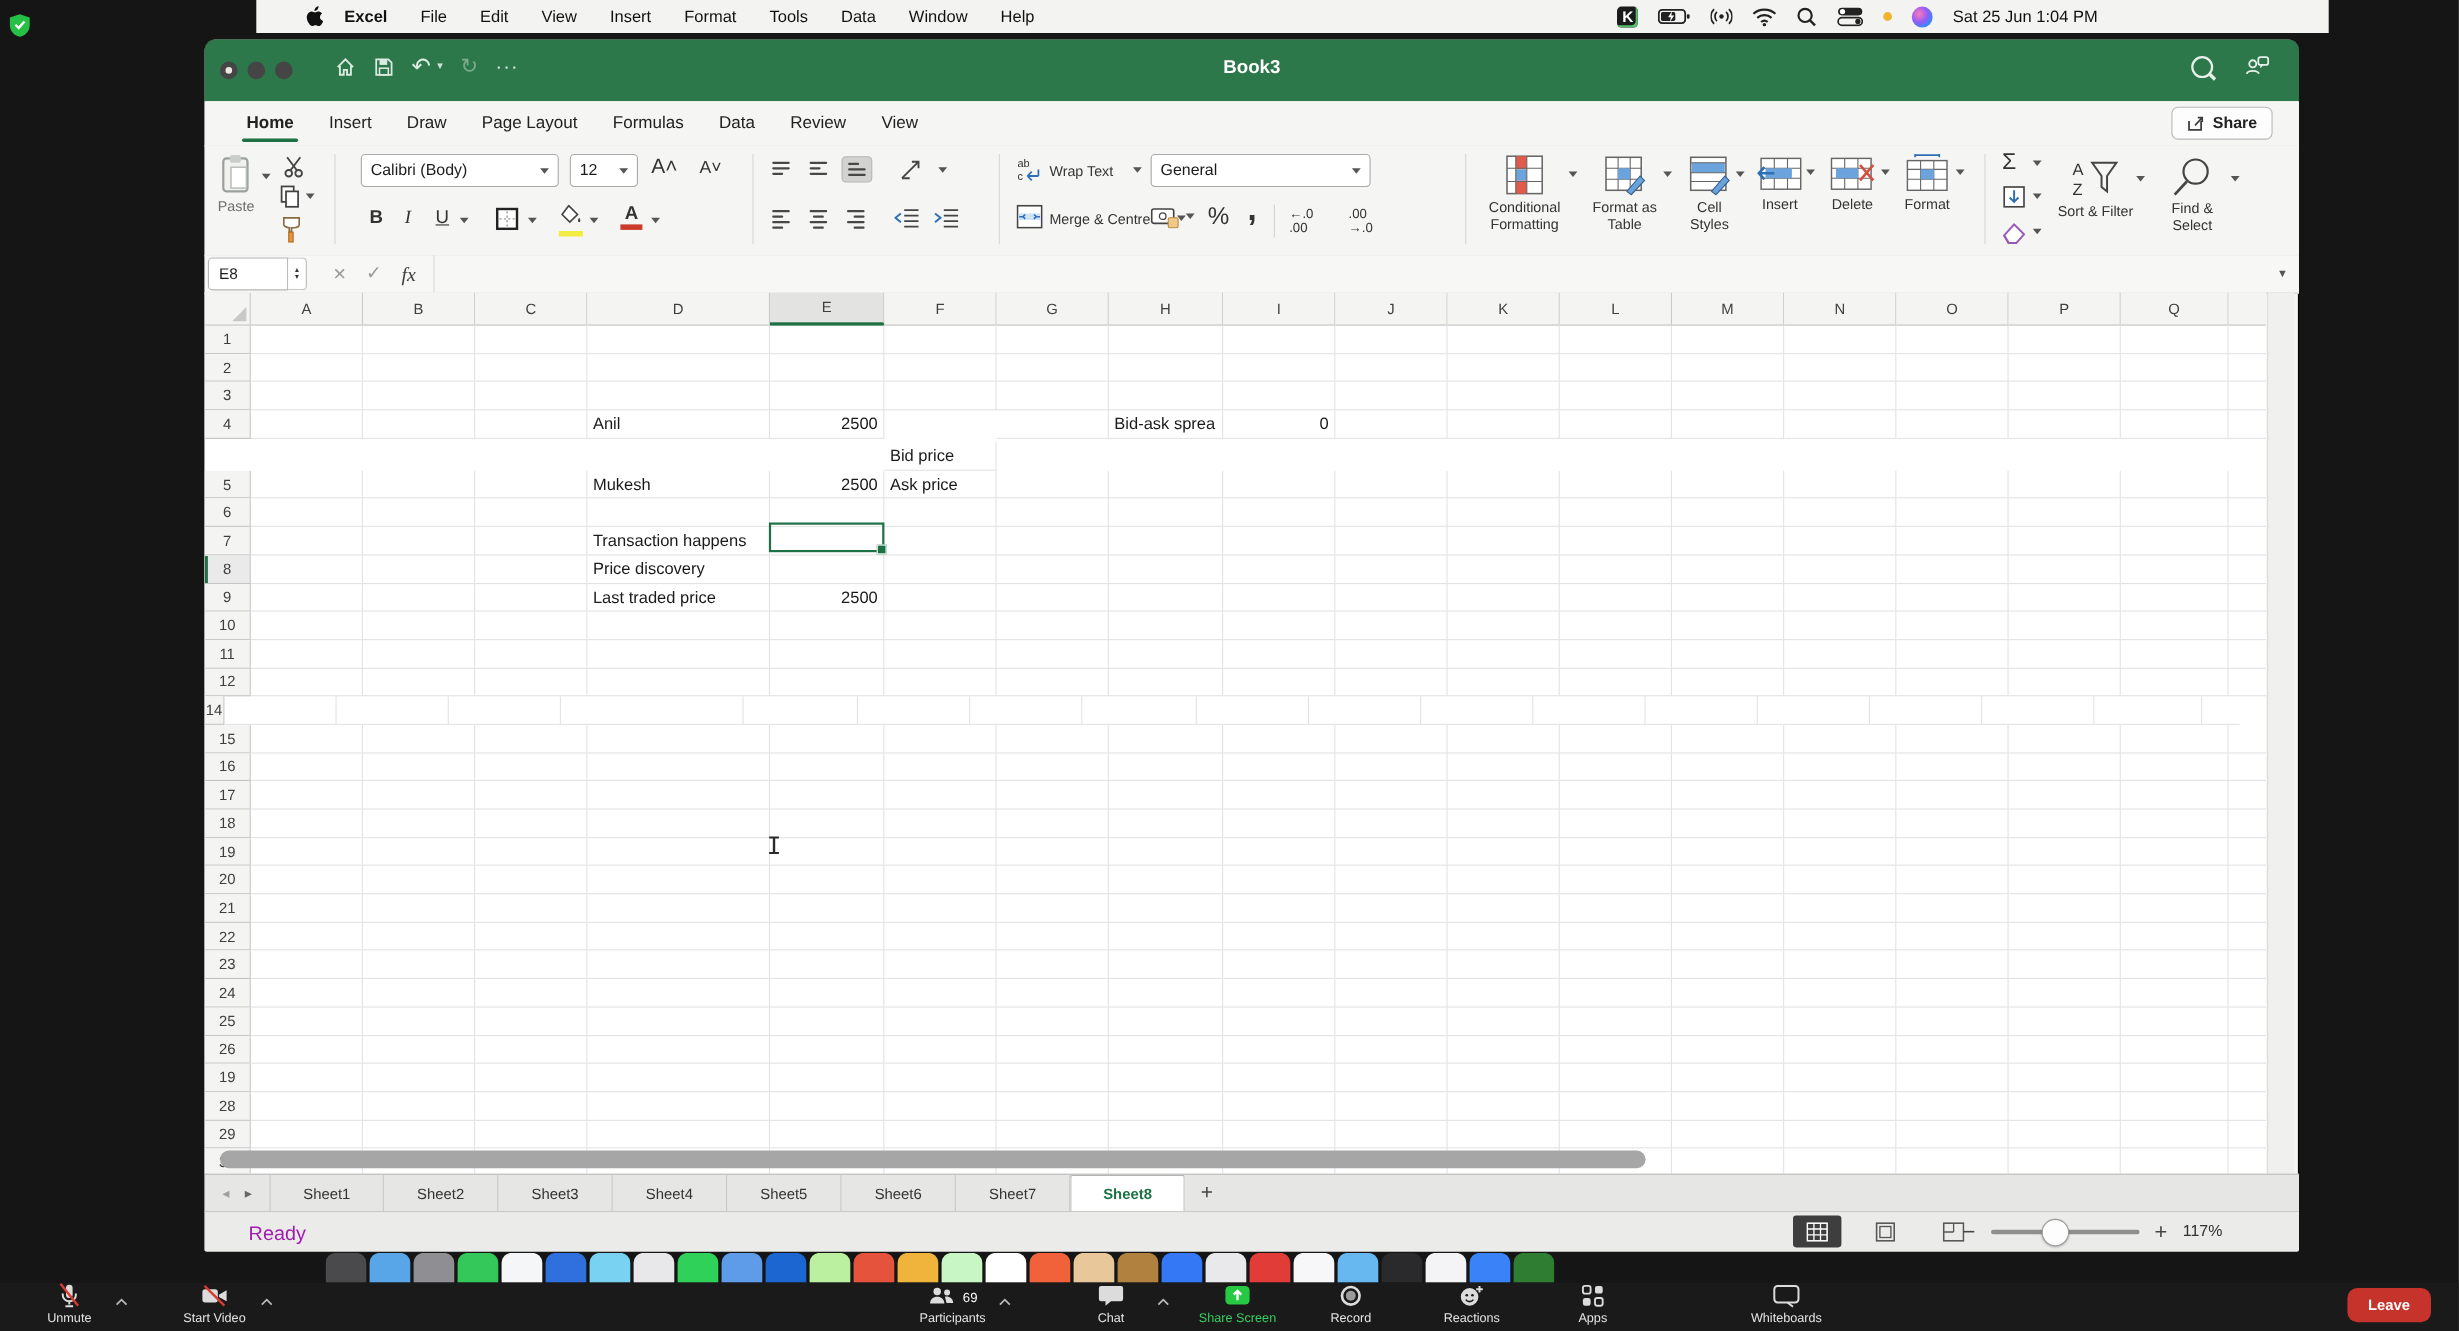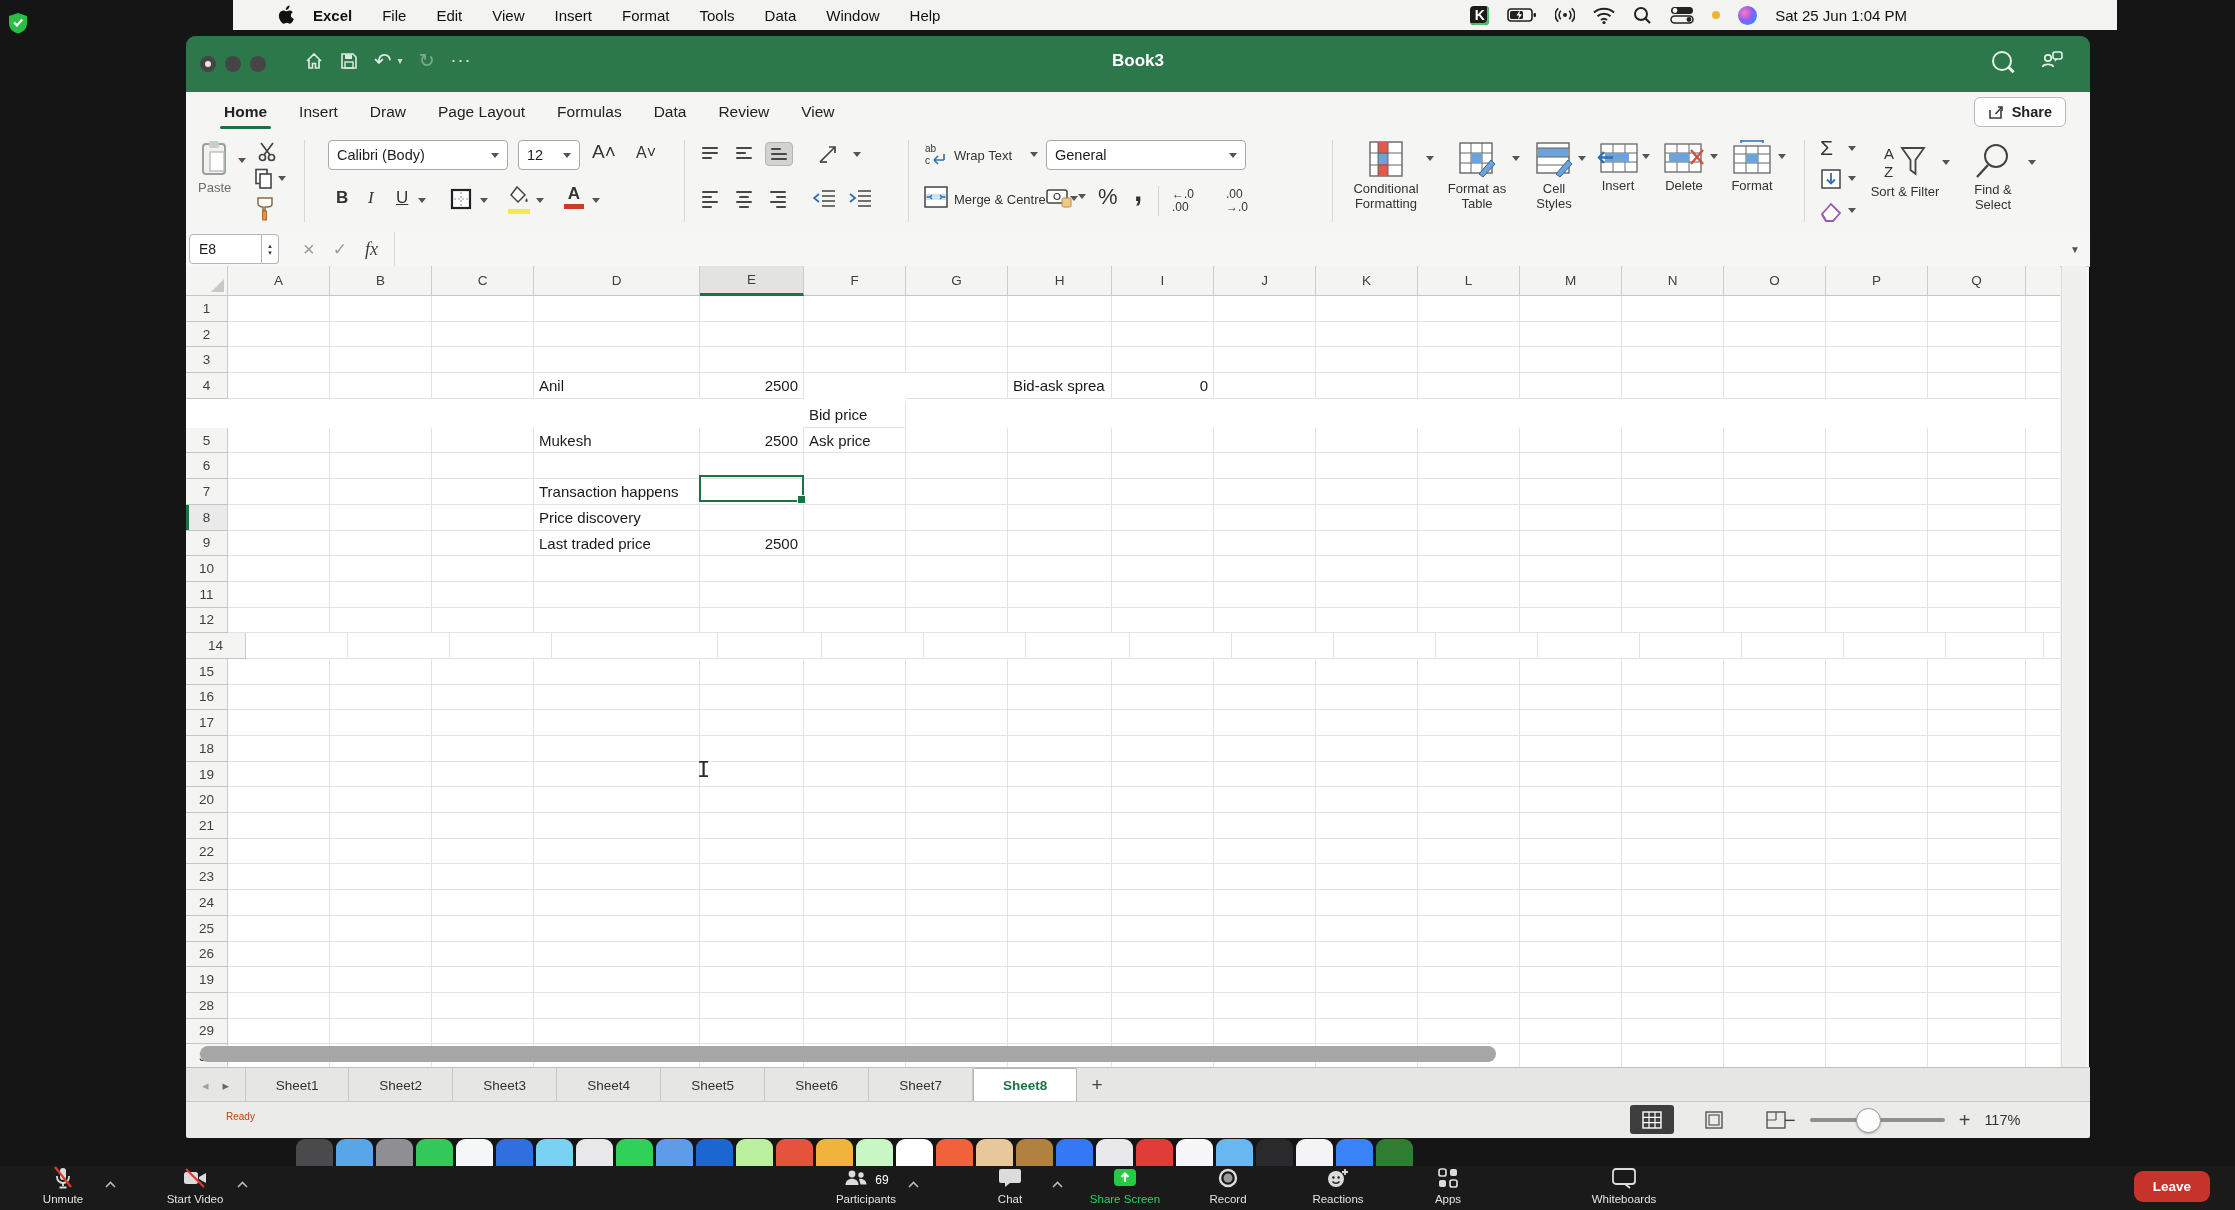--- a/index.html
+++ b/index.html
@@ -84,21 +84,21 @@
   .sheetbar{position:absolute;left:0;top:1031px;width:100%;height:34px;background:#e6e6e5;border-top:1px solid #bdbdbc;display:flex;align-items:stretch;}
   .snav{display:flex;align-items:center;gap:14px;padding:0 16px;color:#666;font-size:13px;}
   .stab{min-width:104px;display:flex;align-items:center;justify-content:center;font-size:13.5px;color:#333;
     border-right:1px solid #c9c9c8;box-sizing:border-box;}
   .stab.first{border-left:1px solid #c9c9c8;}
   .stab.active{background:#fff;color:#1e7145;font-weight:bold;border:1px solid #b5b5b4;border-bottom:none;border-radius:2px 2px 0 0;}
   .saddtab{width:40px;display:flex;align-items:center;justify-content:center;font-size:19px;color:#444;}
 
   
   .statusbar{position:absolute;left:0;top:1065px;width:100%;height:36px;background:#ebebea;border-top:1px solid #c7c7c6;border-radius:0 0 2px 2px;}
-  .ready{position:absolute;left:40px;top:9px;font-size:10px;color:#c2410c;}
+  .ready{position:absolute;left:40px;top:9px;font-size:18px;color:#a21caf;}
   .viewbtns{position:absolute;left:1444px;top:3px;display:flex;gap:18px;align-items:center;}
   .vbtn{width:44px;height:29px;display:flex;align-items:center;justify-content:center;border-radius:3px;}
   .vbtn.sel{background:#3e3e3e;}
   .zoomctl{position:absolute;left:1598px;top:0;height:36px;display:flex;align-items:center;gap:14px;color:#333;}
   .ztrack{position:relative;width:135px;height:4px;background:#8f8f8f;border-radius:2px;}
   .zknob{position:absolute;top:-10px;width:23px;height:23px;background:#fdfdfd;border:1px solid #9a9a9a;border-radius:50%;box-shadow:0 1px 2px rgba(0,0,0,.25);}
   .zpct{font-size:14.5px;color:#333;}
 
   
   .dock{position:absolute;left:296px;top:1139px;height:27px;display:flex;gap:3px;overflow:hidden;}
@@ -766,21 +766,21 @@
           <div class="gcell" style="width: 102px; flex: 0 0 auto;"></div>
           <div class="gcell" style="width: 102px; flex: 0 0 auto;"></div>
           <div class="gcell" style="width: 102px; flex: 0 0 auto;"></div>
           <div class="gcell" style="width: 102px; flex: 0 0 auto;"></div>
           <div class="gcell" style="width: 102px; flex: 0 0 auto;"></div>
           <div class="gcell" style="width: 102px; flex: 0 0 auto;"></div>
           <div class="gcell" style="width: 98px; flex: 0 0 auto;"></div>
           <div class="gcell" style="width: 34px; flex: 0 0 auto; border-right: none;"></div>
         </div>
         <div class="grow">
-          <div class="ghead" style="width: 60px; height: 25.7px; flex: 0 0 auto;">14</div>
+          <div class="ghead" style="width: 18px; height: 25.7px; flex: 0 0 auto;">14</div>
           <div class="gcell" style="width: 102px; flex: 0 0 auto;"></div>
           <div class="gcell" style="width: 102px; flex: 0 0 auto;"></div>
           <div class="gcell" style="width: 102px; flex: 0 0 auto;"></div>
           <div class="gcell" style="width: 166px; flex: 0 0 auto;"></div>
           <div class="gcell" style="width: 104px; flex: 0 0 auto;"></div>
           <div class="gcell" style="width: 102px; flex: 0 0 auto;"></div>
           <div class="gcell" style="width: 102px; flex: 0 0 auto;"></div>
           <div class="gcell" style="width: 104px; flex: 0 0 auto;"></div>
           <div class="gcell" style="width: 102px; flex: 0 0 auto;"></div>
           <div class="gcell" style="width: 102px; flex: 0 0 auto;"></div>

